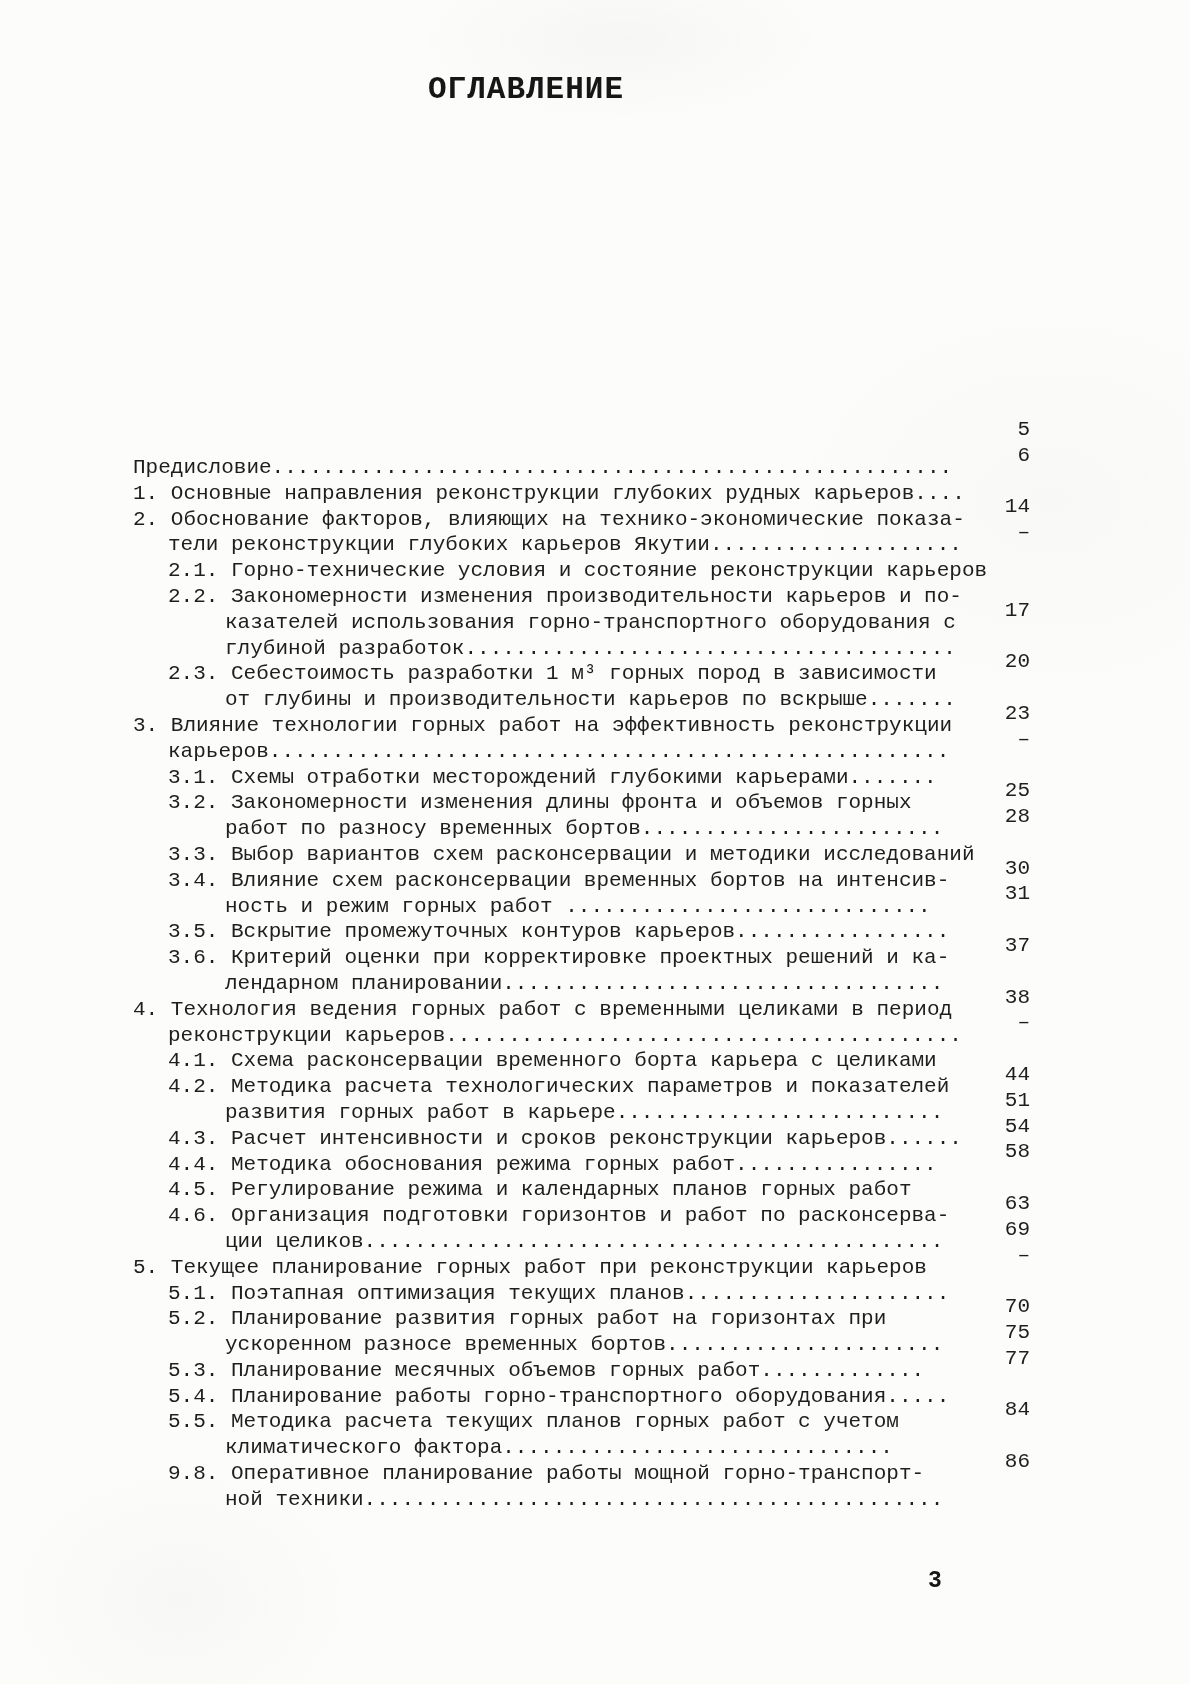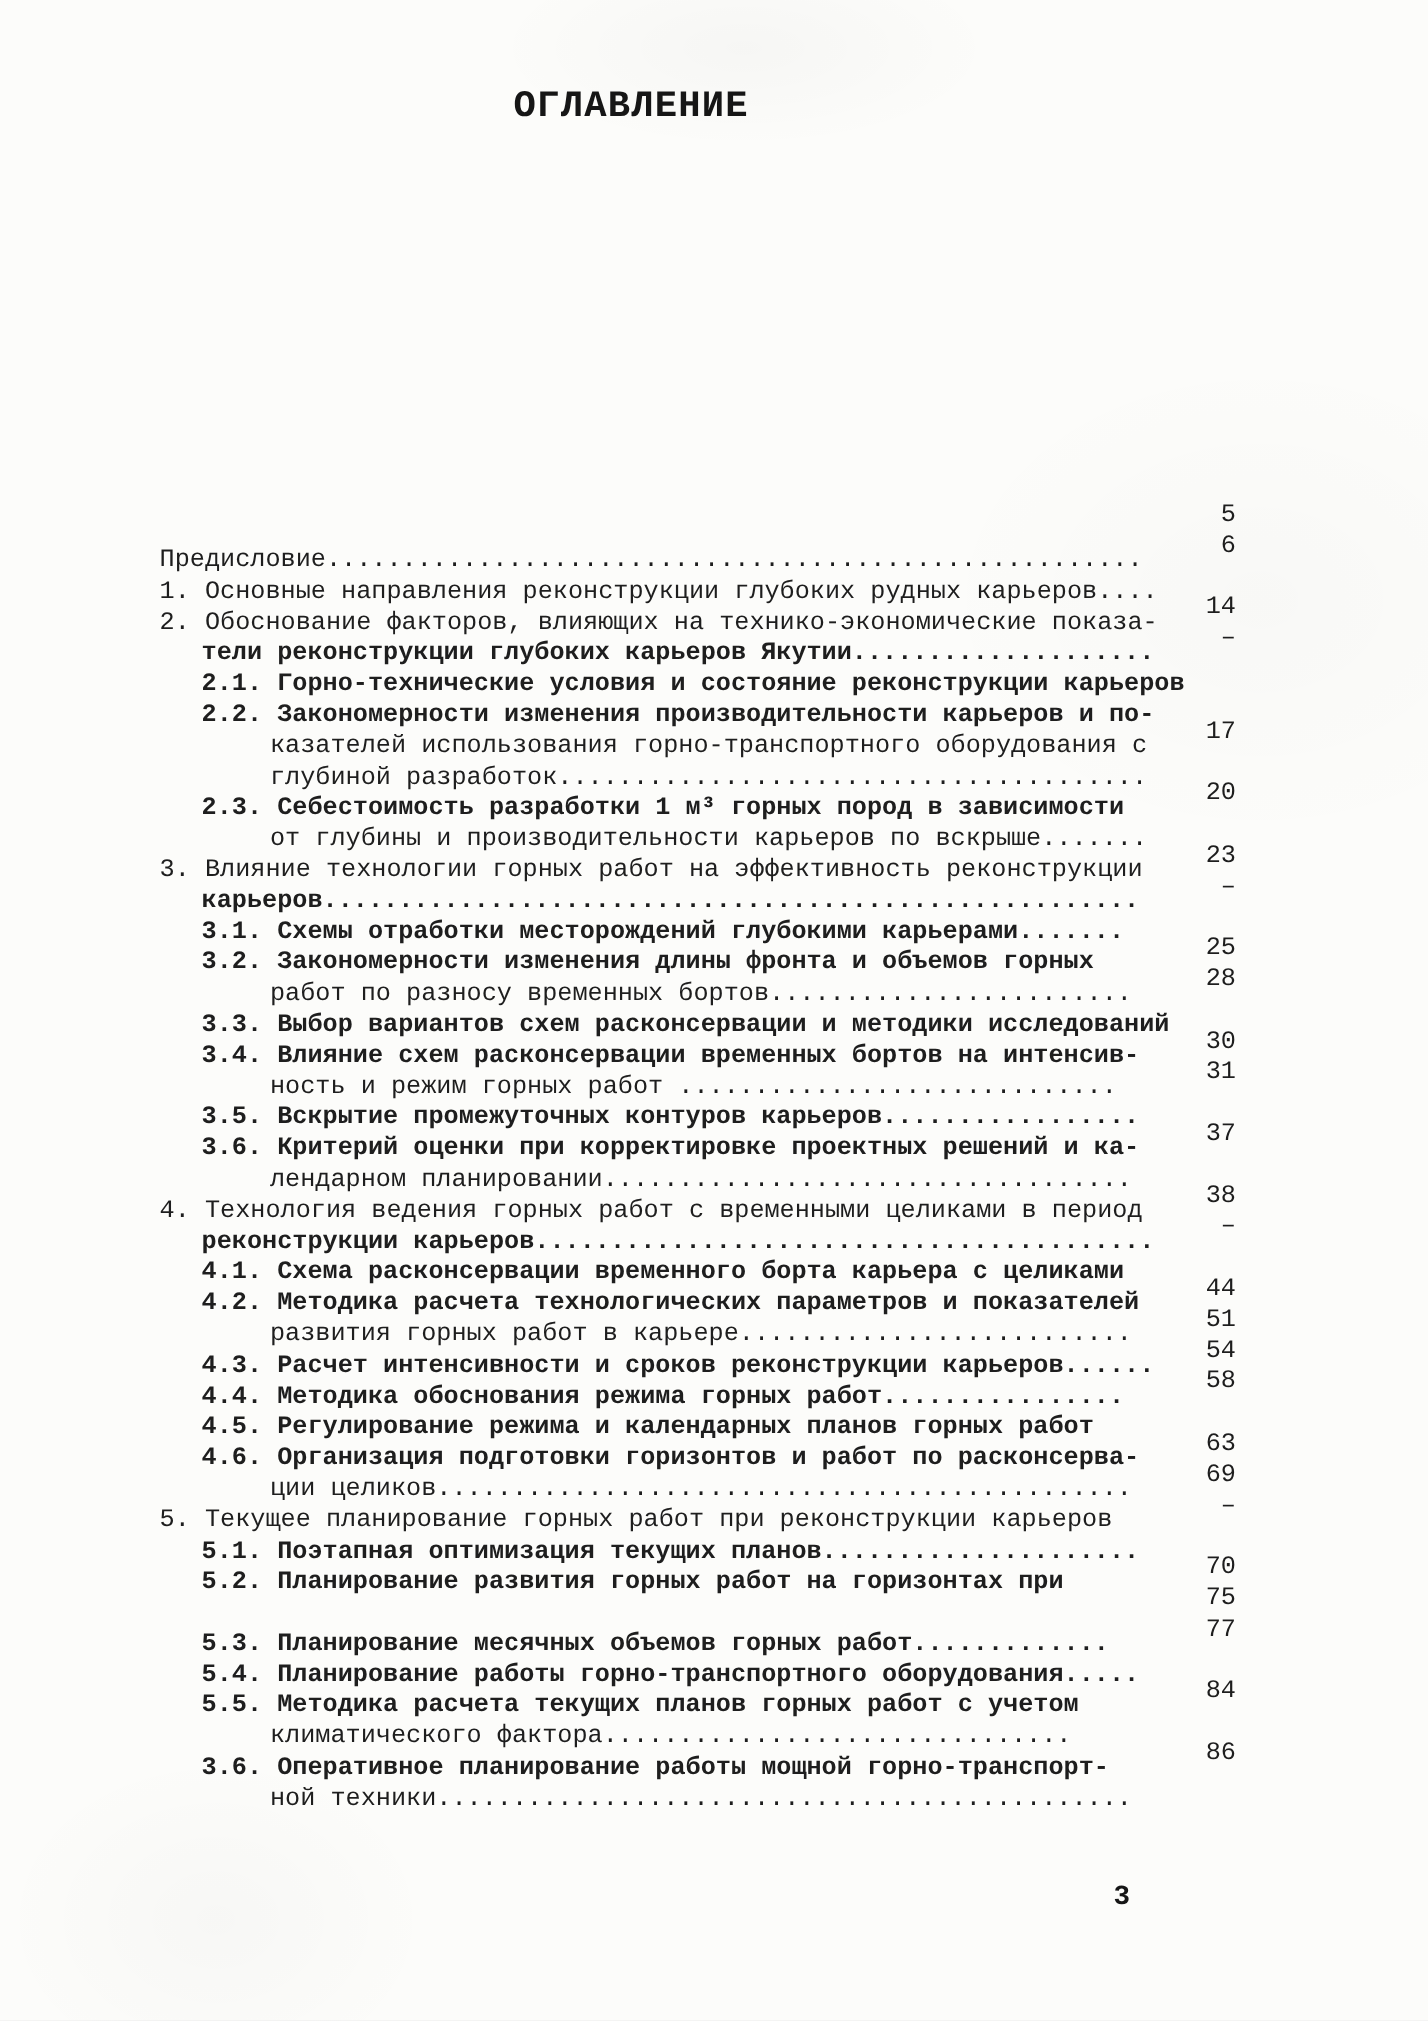--- a/index.html
+++ b/index.html
@@ -29,21 +29,21 @@
     top:417px; left:133px;
     width:912px;
   }
   .row {
     position:relative;
     height:25.8px; line-height:25.8px;
     font-size:21px;
     white-space:nowrap;
   }
   .row .t { display:inline-block;margin-top:38px; }
-  .row.ind1 .t { padding-left:35px;font-weight:bold; }
+  .row.ind1 .t { padding-left:35px; }
   .row.ind2 .t { padding-left:92px;text-align:right; }
   .row .p {
     position:absolute;
     top:0; right:15px;
     text-align:right;
     font-size:21px;
   }
   .folio {
     position:absolute;
     top:1568px; left:928px;
@@ -86,24 +86,24 @@
     <div class="row ind1"><span class="t">4.2. Методика расчета технологических параметров и показателей</span><span class="p"></span></div>
     <div class="row ind2"><span class="t">развития горных работ в карьере..........................</span><span class="p">44</span></div>
     <div class="row ind1"><span class="t">4.3. Расчет интенсивности и сроков реконструкции карьеров......</span><span class="p">51</span></div>
     <div class="row ind1"><span class="t">4.4. Методика обоснования режима горных работ................</span><span class="p">54</span></div>
     <div class="row ind1"><span class="t">4.5. Регулирование режима и календарных планов горных работ</span><span class="p">58</span></div>
     <div class="row ind1"><span class="t">4.6. Организация подготовки горизонтов и работ по расконсерва-</span><span class="p"></span></div>
     <div class="row ind2"><span class="t">ции целиков..............................................</span><span class="p">63</span></div>
     <div class="row ind0"><span class="t">5. Текущее планирование горных работ при реконструкции карьеров</span><span class="p">69</span></div>
     <div class="row ind1"><span class="t">5.1. Поэтапная оптимизация текущих планов.....................</span><span class="p">–</span></div>
     <div class="row ind1"><span class="t">5.2. Планирование развития горных работ на горизонтах при</span><span class="p"></span></div>
-    <div class="row ind2"><span class="p">70</span></div>
+    <div class="row ind2"><span class="t">ускоренном разносе временных бортов......................</span><span class="p">70</span></div>
     <div class="row ind1"><span class="t">5.3. Планирование месячных объемов горных работ.............</span><span class="p">75</span></div>
     <div class="row ind1"><span class="t">5.4. Планирование работы горно-транспортного оборудования.....</span><span class="p">77</span></div>
     <div class="row ind1"><span class="t">5.5. Методика расчета текущих планов горных работ с учетом</span><span class="p"></span></div>
     <div class="row ind2"><span class="t">климатического фактора...............................</span><span class="p">84</span></div>
-    <div class="row ind1"><span class="t">3.6. Оперативное планирование работы мощной горно-транспорт-</span><span class="p"></span></div>
+    <div class="row ind1"><span class="t">9.8. Оперативное планирование работы мощной горно-транспорт-</span><span class="p"></span></div>
     <div class="row ind2"><span class="t">ной техники..............................................</span><span class="p">86</span></div>
   </div>
 
   <div class="folio">3</div>
 
 </div>
 
 </body></html>

